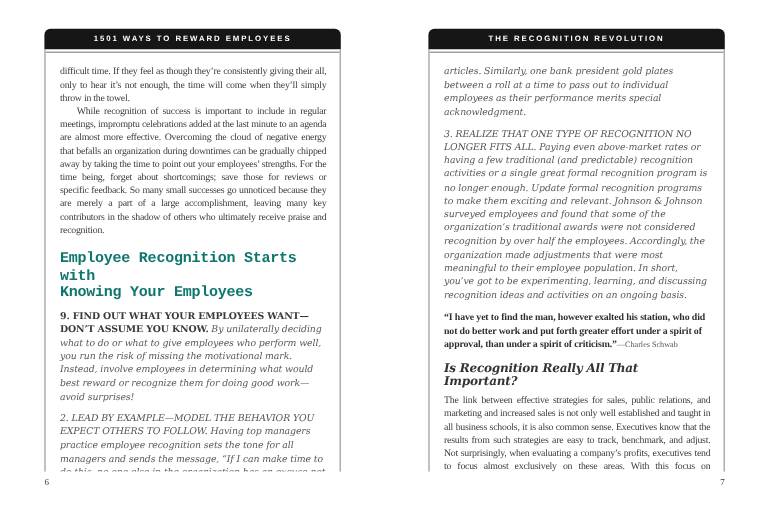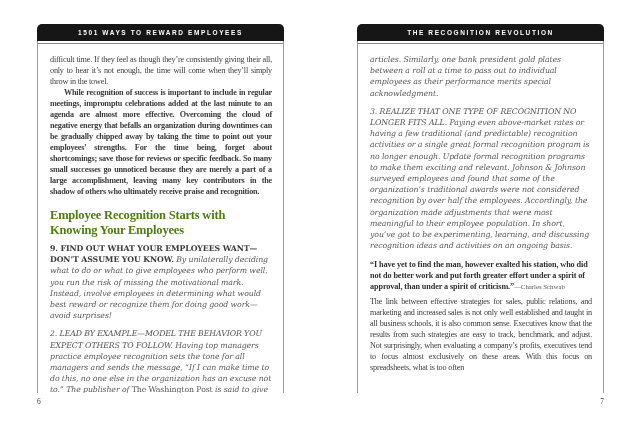--- a/index.html
+++ b/index.html
@@ -24,26 +24,26 @@
     height:352px; border-left:1px solid #9a9a9a; border-right:1px solid #9a9a9a;
     overflow:hidden;
   }
   .top-rule { height:3px; border-bottom:1px solid #8a8a8a; }
   .content { padding:10px 11px 0 12px; }
 
   .body-text {
     font-family:"Liberation Serif", serif; font-size:8.2px; line-height:11px;
     letter-spacing:-0.2px; color:#3b3b3b; text-align:justify;
   }
-  .indent { text-indent:14px;font-weight:bold; }
+  .indent { text-indent:14px; }
 
   .section-heading {
-    font-family:Liberation Serif, serif; font-weight:bold;
+    font-family:Liberation Mono, monospace; font-weight:bold;
     font-size:12.5px; line-height:14.5px; letter-spacing:-0.2px;
-    color:#4d7c0f; white-space:pre-line; margin:11px 0 6px 0;
+    color:#0f766e; white-space:pre-line; margin:11px 0 6px 0;
   }
 
   .tip {
     font-family:"DejaVu Serif", serif; font-style:italic;
     font-size:7.8px; line-height:11.2px; letter-spacing:-0.1px;
     color:#585858; margin-bottom:7px; text-align:left;
   }
   .tip-lead-bold { font-style:normal; font-weight:bold; color:#3a3a3a; }
   .tip-lead-italic { font-style:italic; color:#525252;text-align:center; }
   .pub-roman { font-style:normal; }
@@ -93,19 +93,20 @@
   <section class="page page-right">
     <header class="banner">
       <span>THE RECOGNITION REVOLUTION</span>
     </header>
     <div class="frame">
       <div class="top-rule"></div>
       <div class="content">
         <p class="tip">articles. Similarly, one bank president gold plates between a roll at a time to pass out to individual employees as their performance merits special acknowledgment.</p>
         <p class="tip"><span class="tip-lead-italic">3. REALIZE THAT ONE TYPE OF RECOGNITION NO LONGER FITS ALL.</span><span> Paying even above-market rates or having a few traditional (and predictable) recognition activities or a single great formal recognition program is no longer enough. Update formal recognition programs to make them exciting and relevant. Johnson &amp; Johnson surveyed employees and found that some of the organization’s traditional awards were not considered recognition by over half the employees. Accordingly, the organization made adjustments that were most meaningful to their employee population. In short, you’ve got to be experimenting, learning, and discussing recognition ideas and activities on an ongoing basis.</span></p>
         <p class="quote"><span>“I have yet to find the man, however exalted his station, who did not do better work and put forth greater effort under a spirit of approval, than under a spirit of criticism.”</span><span class="quote-attr">—Charles Schwab</span></p>
+        <h3 class="sub-heading">Is Recognition Really All That Important?</h3>
         <p class="body-text">The link between effective strategies for sales, public relations, and marketing and increased sales is not only well established and taught in all business schools, it is also common sense. Executives know that the results from such strategies are easy to track, benchmark, and adjust. Not surprisingly, when evaluating a company’s profits, executives tend to focus almost exclusively on these areas. With this focus on spreadsheets, what is too often</p>
       </div>
     </div>
     <div class="pagenum num-right">7</div>
   </section>
 
 </div>
 
 </body></html>

